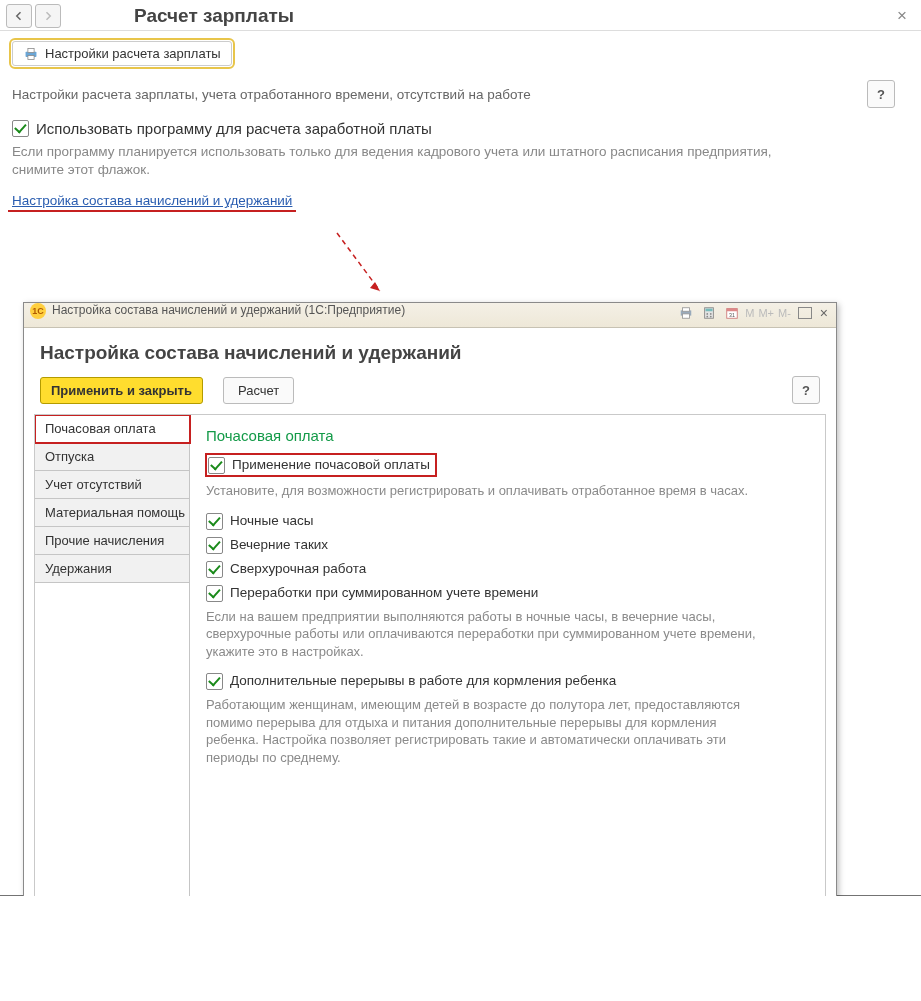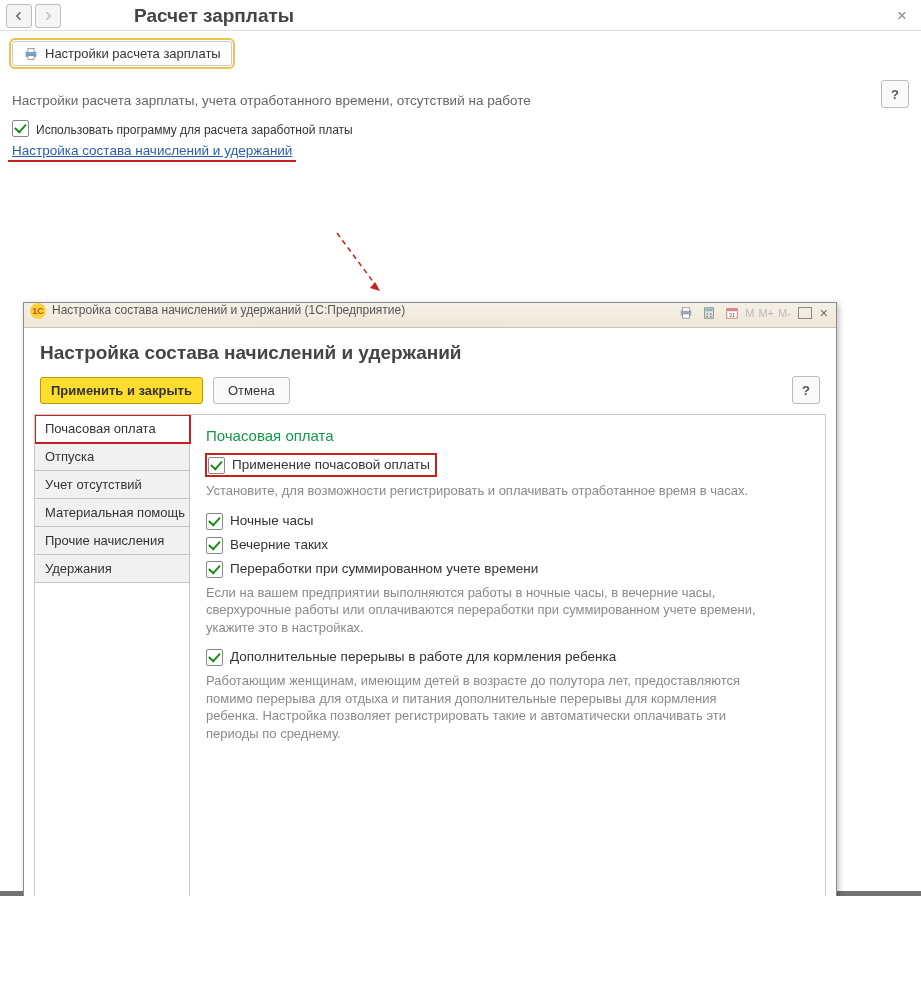--- a/index.html
+++ b/index.html
@@ -1,28 +1,28 @@
 <!DOCTYPE html>
 <html><head>
 <meta charset="utf-8">
 <style>
   html,body{margin:0;padding:0;font-family:Arial,Helvetica,sans-serif;font-size:13px;color:#333;background:#fff}
-  .page{position:relative;width:921px;height:896px;box-sizing:border-box;border-bottom:5px solid #737373}
+  .page{position:relative;width:921px;height:896px;box-sizing:border-box;border-bottom:1px solid #737373}
   .header{display:flex;align-items:center;padding:4px 6px 2px 6px;border-bottom:1px solid #ddd}
   .nav-btn{width:24px;height:22px;border:1px solid #bbb;background:#f5f5f5;display:flex;align-items:center;justify-content:center;margin-right:3px;border-radius:3px;cursor:default}
   .nav-btn svg{width:12px;height:12px;fill:#666}
   .page-title{font-size:19px;font-weight:bold;margin-left:70px;color:#444}
   .close-x{margin-left:auto;margin-right:8px;font-size:17px;color:#888;cursor:pointer}
   .toolbar{padding:10px 8px 4px 12px}
   .settings-btn{display:inline-flex;align-items:center;border:1px solid #ccc;background:#fff;padding:4px 10px;border-radius:3px;outline:2px solid #e8c54a;outline-offset:1px}
   .settings-btn svg{width:16px;height:14px;margin-right:6px}
-  .intro{padding:10px 12px 0 12px;display:flex;align-items:flex-end}
+  .intro{padding:10px 26px 0 12px;display:flex;align-items:center}
   .intro-text{flex:1;color:#666;font-size:13.5px}
   .help-btn{width:26px;height:26px;border:1px solid #bbb;border-radius:3px;display:flex;align-items:center;justify-content:center;font-weight:bold;color:#555;background:#fafafa;margin-left:10px}
-  .chk-row{display:flex;align-items:flex-end;padding:12px 12px 2px 12px;font-size:12px}
+  .chk-row{display:flex;align-items:flex-start;padding:12px 12px 2px 12px;font-size:15px}
   .chk{width:15px;height:15px;border:1px solid #888;border-radius:2px;margin-right:7px;display:inline-flex;align-items:center;justify-content:center;background:#fff}
   .chk.checked::after{content:"";width:9px;height:5px;border-left:2px solid #1a8a1a;border-bottom:2px solid #1a8a1a;transform:rotate(-48deg) translate(1px,-1px)}
   .hint{color:#888;padding:4px 12px 10px 12px;font-size:13.5px;line-height:1.35;max-width:760px}
   .link-row{padding:4px 12px 0 12px}
   .link{color:#2a5db0;text-decoration:underline;font-size:13.5px;cursor:pointer}
   .red-underline{position:relative;display:inline-block}
   .red-underline::after{content:"";position:absolute;left:-4px;right:-4px;bottom:-4px;height:2px;background:#c62020}
   .dashed-arrow{position:absolute;left:335px;top:231px;width:55px;height:70px;pointer-events:none}
   .dashed-arrow svg{width:100%;height:100%}
   
@@ -30,21 +30,21 @@
   .dlg-titlebar{height:24px;background:linear-gradient(#f4f0e6,#eee8d8);border-bottom:1px solid #c7c2b3;display:flex;align-items:flex-start;font-size:12px;color:#555;padding:0 4px}
   .dlg-1c-icon{width:16px;height:16px;border-radius:8px;background:#ffcf3f;margin:0 6px 0 2px;display:flex;align-items:center;justify-content:center;font-size:9px;font-weight:bold;color:#b05a00}
   .dlg-title-text{flex:1;white-space:nowrap;overflow:hidden}
   .dlg-title-ctrls{display:flex;align-items:center;gap:0}
   .tb-ico{width:20px;height:18px;border:1px solid transparent;display:flex;align-items:center;justify-content:center;margin-left:1px}
   .tb-ico svg{width:14px;height:14px}
   .tb-m{font-size:11px;color:#bbb;padding:0 2px}
   .tb-close{font-size:14px;color:#666;padding:0 4px;cursor:pointer}
   .tb-box{width:12px;height:10px;border:1px solid #888;margin:0 2px}
   .dlg-head{padding:14px 16px 6px 16px;font-size:19px;font-weight:bold;color:#444}
-  .dlg-btnrow{display:flex;align-items:center;padding:6px 16px 10px 16px;gap:10px}
+  .dlg-btnrow{display:flex;align-items:center;padding:6px 16px 10px 16px;gap:20px}
   .btn-apply{background:#ffdd2e;border:1px solid #b39b00;font-weight:bold;padding:5px 10px;border-radius:3px;font-size:13px;cursor:pointer}
   .btn-cancel{background:#fafafa;border:1px solid #bbb;padding:5px 14px;border-radius:3px;font-size:13px;cursor:pointer}
   .dlg-help{margin-left:auto}
   .dlg-body{flex:1;display:flex;border:1px solid #c9c9c9;margin:0 10px 10px 10px;overflow:hidden}
   .dlg-tabs{width:155px;display:flex;flex-direction:column;font-size:13px}
   .tab{padding:6px 10px;border:1px solid #c5c5c5;border-left:none;border-top:none;background:#f1f1f1;cursor:pointer;white-space:nowrap}
   .tab:first-child{border-top:none}
   .tab.active{background:#fff;border-right:1px solid #fff;outline:2px solid #c62020;outline-offset:-1px;position:relative;z-index:2}
   .tab-filler{flex:1;border-right:1px solid #c5c5c5}
   .dlg-content{flex:1;padding:12px 16px;overflow:auto}
@@ -88,20 +88,21 @@
 
   <div class="intro">
     <div class="intro-text">Настройки расчета зарплаты, учета отработанного времени, отсутствий на работе</div>
     <div class="help-btn">?</div>
   </div>
 
   <div class="chk-row">
     <span class="chk checked"></span>
     <span>Использовать программу для расчета заработной платы</span>
   </div>
+  <div class="hint">Если программу планируется использовать только для ведения кадрового учета или штатного расписания предприятия, снимите этот флажок.</div>
 
   <div class="link-row">
     <span class="red-underline"><span class="link">Настройка состава начислений и удержаний</span></span>
   </div>
 
   <div class="dashed-arrow">
     <svg viewBox="0 0 55 70">
         <line x1="2" y1="2" x2="45" y2="60" stroke="#c62020" stroke-width="1.5" stroke-dasharray="5,4"></line>
         <path d="M45 60 l-10 -3 l5 -6 z" fill="#c62020"></path>
       </svg>
@@ -143,21 +144,21 @@
             <div class="tb-box"></div>
           </div>
         <div class="tb-close">×</div>
       </div>
     </div>
 
     <div class="dlg-head">Настройка состава начислений и удержаний</div>
 
     <div class="dlg-btnrow">
       <div class="btn-apply">Применить и закрыть</div>
-      <div class="btn-cancel">Отмена</div>
+      <div class="btn-cancel">Расчет</div>
       <div class="help-btn dlg-help">?</div>
     </div>
 
     <div class="dlg-body">
       <div class="dlg-tabs">
         <div class="tab active">Почасовая оплата</div>
         <div class="tab">Отпуска</div>
         <div class="tab">Учет отсутствий</div>
         <div class="tab">Материальная помощь</div>
         <div class="tab">Прочие начисления</div>
@@ -178,20 +179,24 @@
         <div class="cx">
             <span class="chk checked"></span>
             <span class="cx-label">Ночные часы</span>
           </div>
         <div class="cx">
             <span class="chk checked"></span>
             <span class="cx-label">Вечерние таких</span>
           </div>
         <div class="cx">
             <span class="chk checked"></span>
+            <span class="cx-label">Сверхурочная работа</span>
+          </div>
+        <div class="cx">
+            <span class="chk checked"></span>
             <span class="cx-label">Переработки при суммированном учете времени</span>
           </div>
         <div class="desc">Если на вашем предприятии выполняются работы в ночные часы, в вечерние часы, сверхурочные работы или оплачиваются переработки при суммированном учете времени, укажите это в настройках.</div>
 
         <div class="cx">
             <span class="chk checked"></span>
             <span class="cx-label">Дополнительные перерывы в работе для кормления ребенка</span>
           </div>
         <div class="desc">Работающим женщинам, имеющим детей в возрасте до полутора лет, предоставляются помимо перерыва для отдыха и питания дополнительные перерывы для кормления ребенка. Настройка позволяет регистрировать такие и автоматически оплачивать эти периоды по среднему.</div>
       </div>

